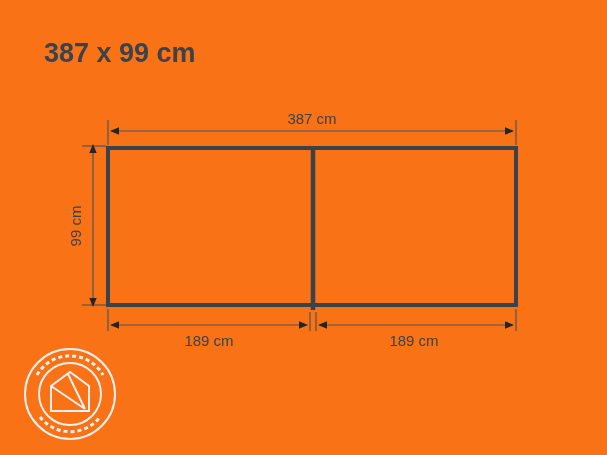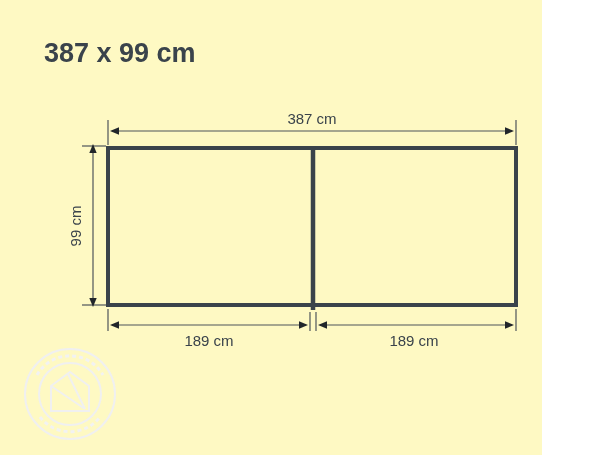--- a/index.html
+++ b/index.html
@@ -3,22 +3,22 @@
 <meta charset="utf-8">
 <style>
   html, body { margin: 0; padding: 0; }
   body {
     width: 607px; height: 455px;
     background: #ffffff;
     font-family: "Liberation Sans", sans-serif;
   }
   .canvas {
     position: relative;
-    width: 542px; height: 455px;
-    background: #fef9c3;
+    width: 607px; height: 455px;
+    background: #f97316;
     overflow: hidden;
   }
   .title {
     position: absolute;
     left: 44px; top: 40px;
     font-size: 27px;
     font-weight: 700;
     color: #3a434b;
     line-height: 1;
     white-space: nowrap;

